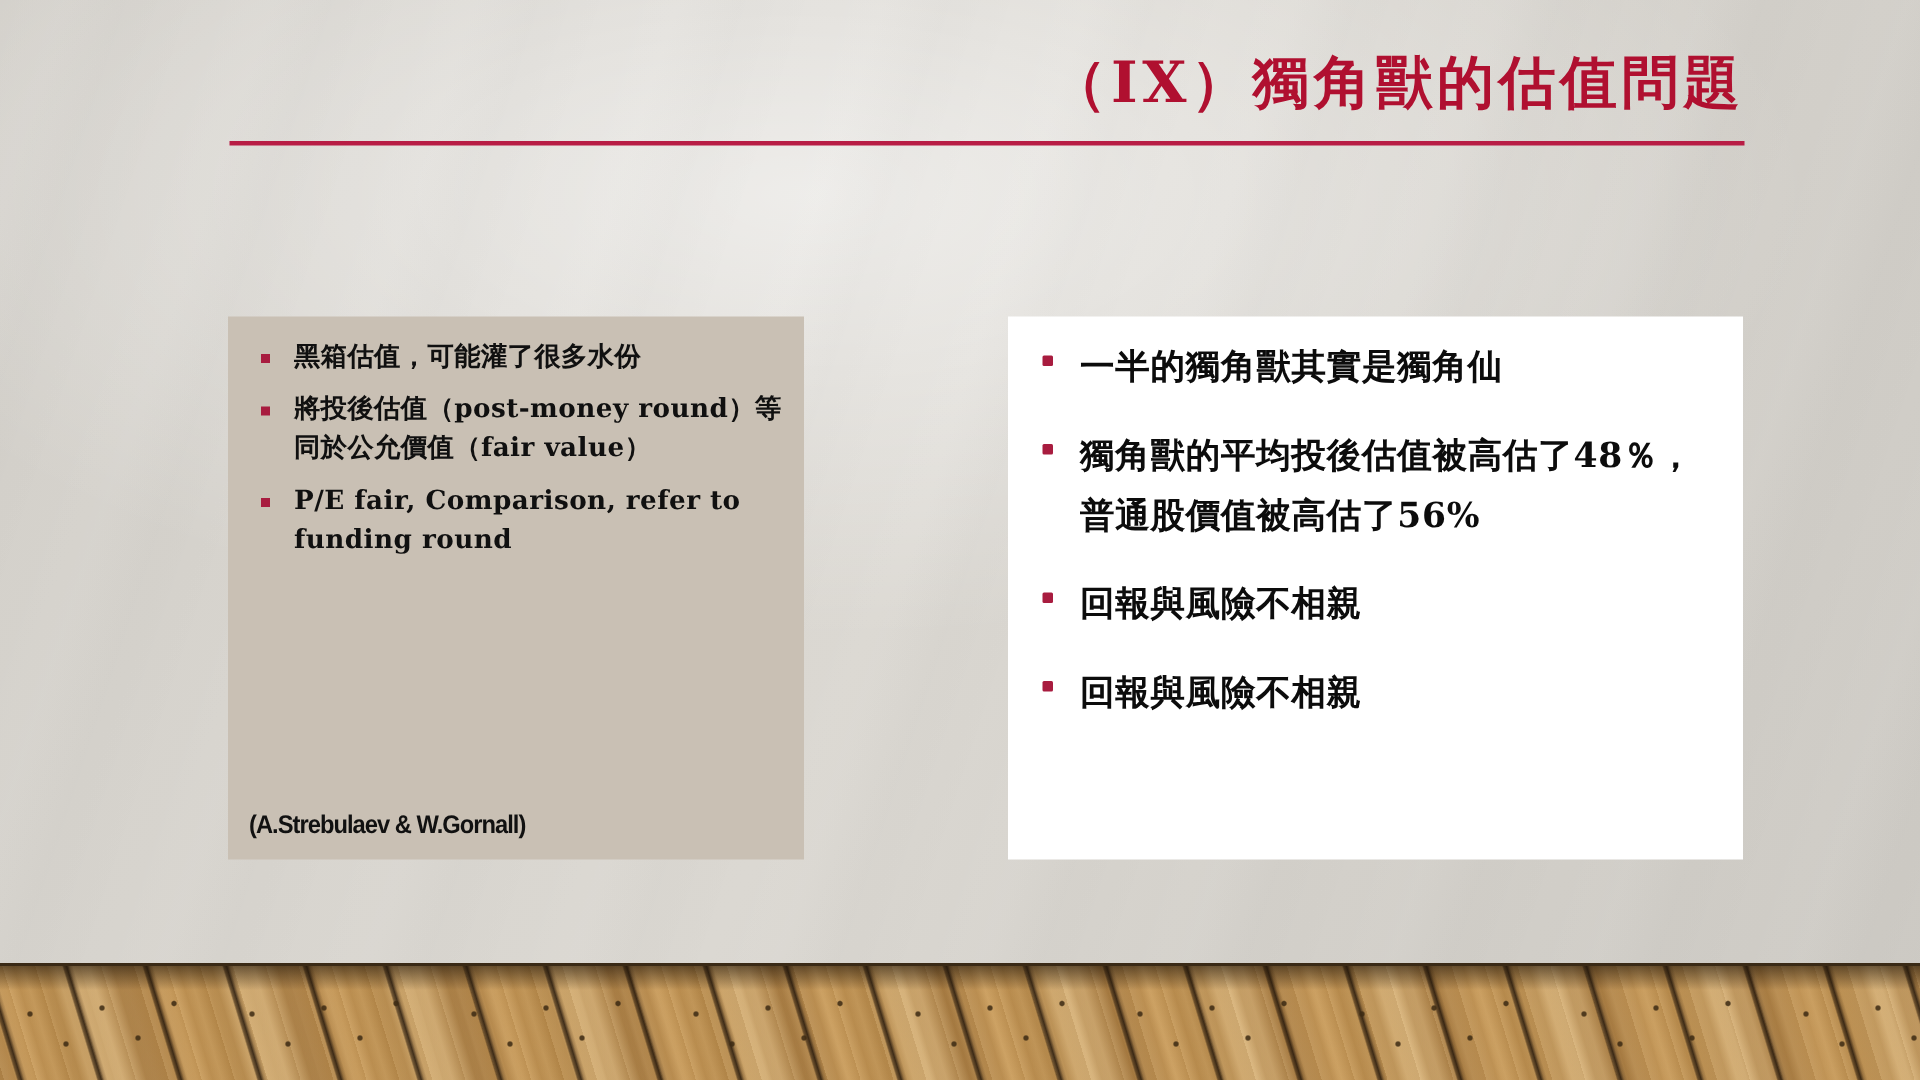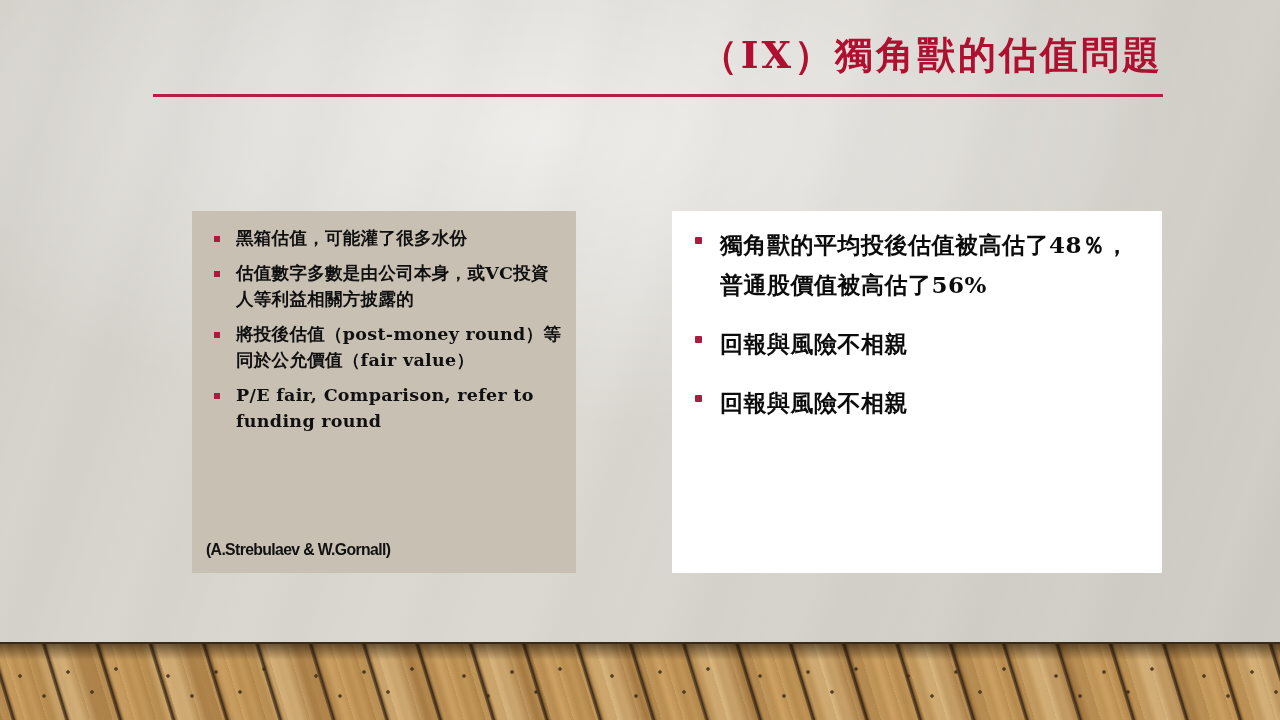--- a/index.html
+++ b/index.html
@@ -84,21 +84,20 @@
     position: absolute;
     top: 211px;
     height: 362px;
     padding: 14px 14px 10px 14px;
   }
 
   #left-panel {
     left: 152px;
     width: 384px;
     background: #c9c0b4;
-    margin-left: 40px;
   }
 
   #right-panel {
     left: 672px;
     width: 490px;
     background: #ffffff;
   }
 
   
   ul.bullets {
@@ -257,36 +256,36 @@
   <div id="title-rule"></div>
 
   <div id="left-panel" class="panel">
     <ul id="left-list" class="bullets">
       <li>
         <span class="bullet-mark"></span>
         <span class="bullet-text">黑箱估值，可能灌了很多水份</span>
       </li>
       <li>
         <span class="bullet-mark"></span>
-        <span class="bullet-text">估值數字多數是由公司本身，或VC投資人等利益相關方披露的</span>
-      </li>
-      <li>
-        <span class="bullet-mark"></span>
         <span class="bullet-text">將投後估值（post-money round）等同於公允價值（fair value）</span>
       </li>
       <li>
         <span class="bullet-mark"></span>
         <span class="bullet-text">P/E fair, Comparison, refer to funding round</span>
       </li>
     </ul>
     <div id="attribution">(A.Strebulaev &amp; W.Gornall)</div>
   </div>
 
   <div id="right-panel" class="panel">
     <ul id="right-list" class="bullets">
+      <li>
+        <span class="bullet-mark"></span>
+        <span class="bullet-text">一半的獨角獸其實是獨角仙</span>
+      </li>
       <li>
         <span class="bullet-mark"></span>
         <span class="bullet-text">獨角獸的平均投後估值被高估了48％，普通股價值被高估了56%</span>
       </li>
       <li>
         <span class="bullet-mark"></span>
         <span class="bullet-text">回報與風險不相親</span>
       </li>
       <li>
         <span class="bullet-mark"></span>

